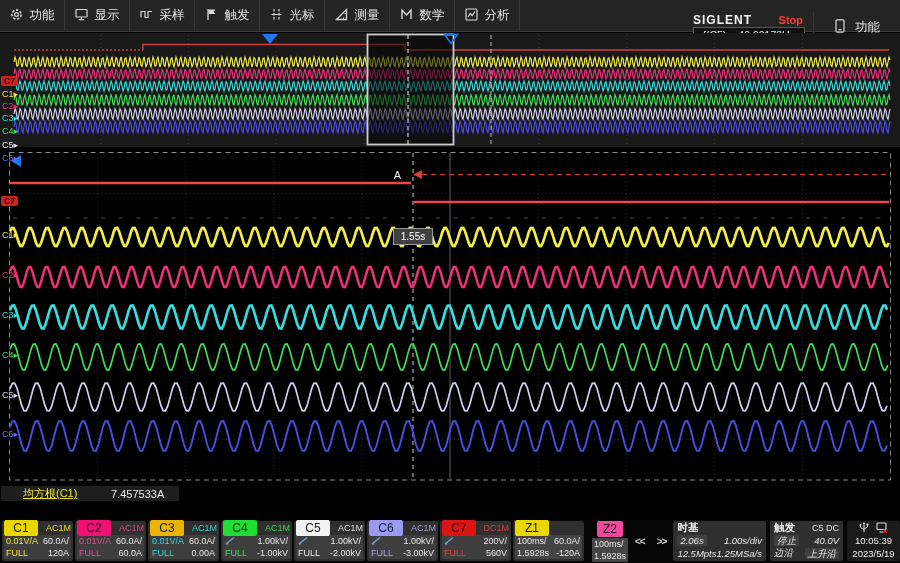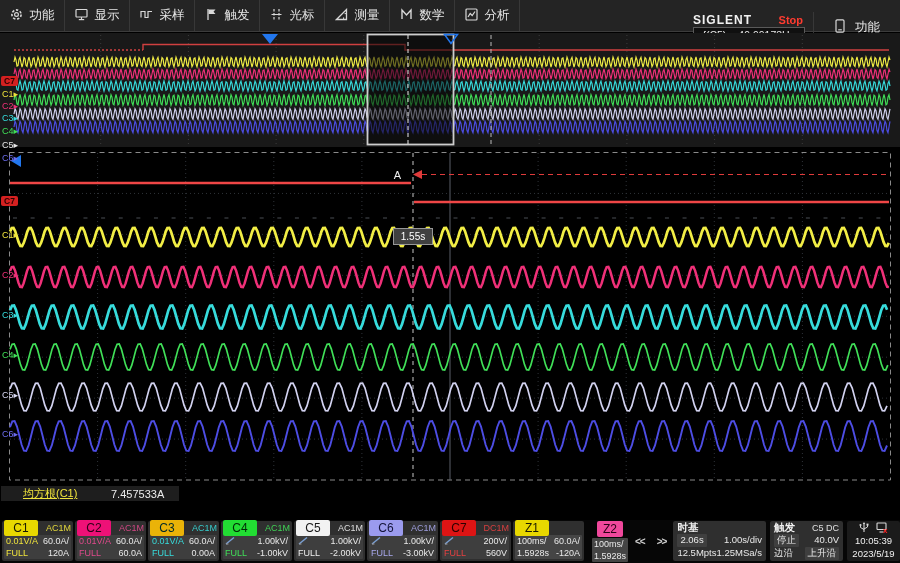--- a/index.html
+++ b/index.html
@@ -56,21 +56,21 @@
   .z2rows div{height:12px;display:flex;align-items:center;color:#e9e9e9;}
   .navbtns{display:flex;align-items:center;height:40px;margin-left:4px;gap:6px;}
   .navbtn{color:#cfcfcf;font-size:10px;font-weight:bold;letter-spacing:-1px;padding:2px 3px;}
   .infobox{height:40px;background:#2f2f2f;margin-left:4px;border-radius:2px;box-sizing:border-box;
            padding:1px 4px;font-size:9.5px;}
   .tbbox{width:96px;}
   .trbox{width:78px;}
   .ib-h{display:flex;justify-content:space-between;align-items:center;height:12px;}
   .ib-h .hl{font-weight:bold;font-size:10.5px;color:#f0f0f0;}
   .ib-h .hr{font-size:9px;color:#e0e0e0;}
-  .ib-r{display:flex;justify-content:space-between;height:13px;color:#e9e9e9;}
+  .ib-r{display:flex;justify-content:space-between;align-items:center;height:13px;color:#e9e9e9;font-style:italic;}
   .chip{background:#3f3f3f;border-radius:1px;padding:0 3px;line-height:11px;}
   .clockbox{width:57px;height:40px;margin-left:4px;background:#1b1b1b;border-radius:2px;
             font-size:9.5px;text-align:center;box-sizing:border-box;padding-top:1px;}
   .clock-icons{display:flex;justify-content:center;gap:7px;height:12px;align-items:center;}
   .clockbox .tline{line-height:13px;color:#f0f0f0;}
 </style>
 </head>
 <body>
 
 <div class="page">

